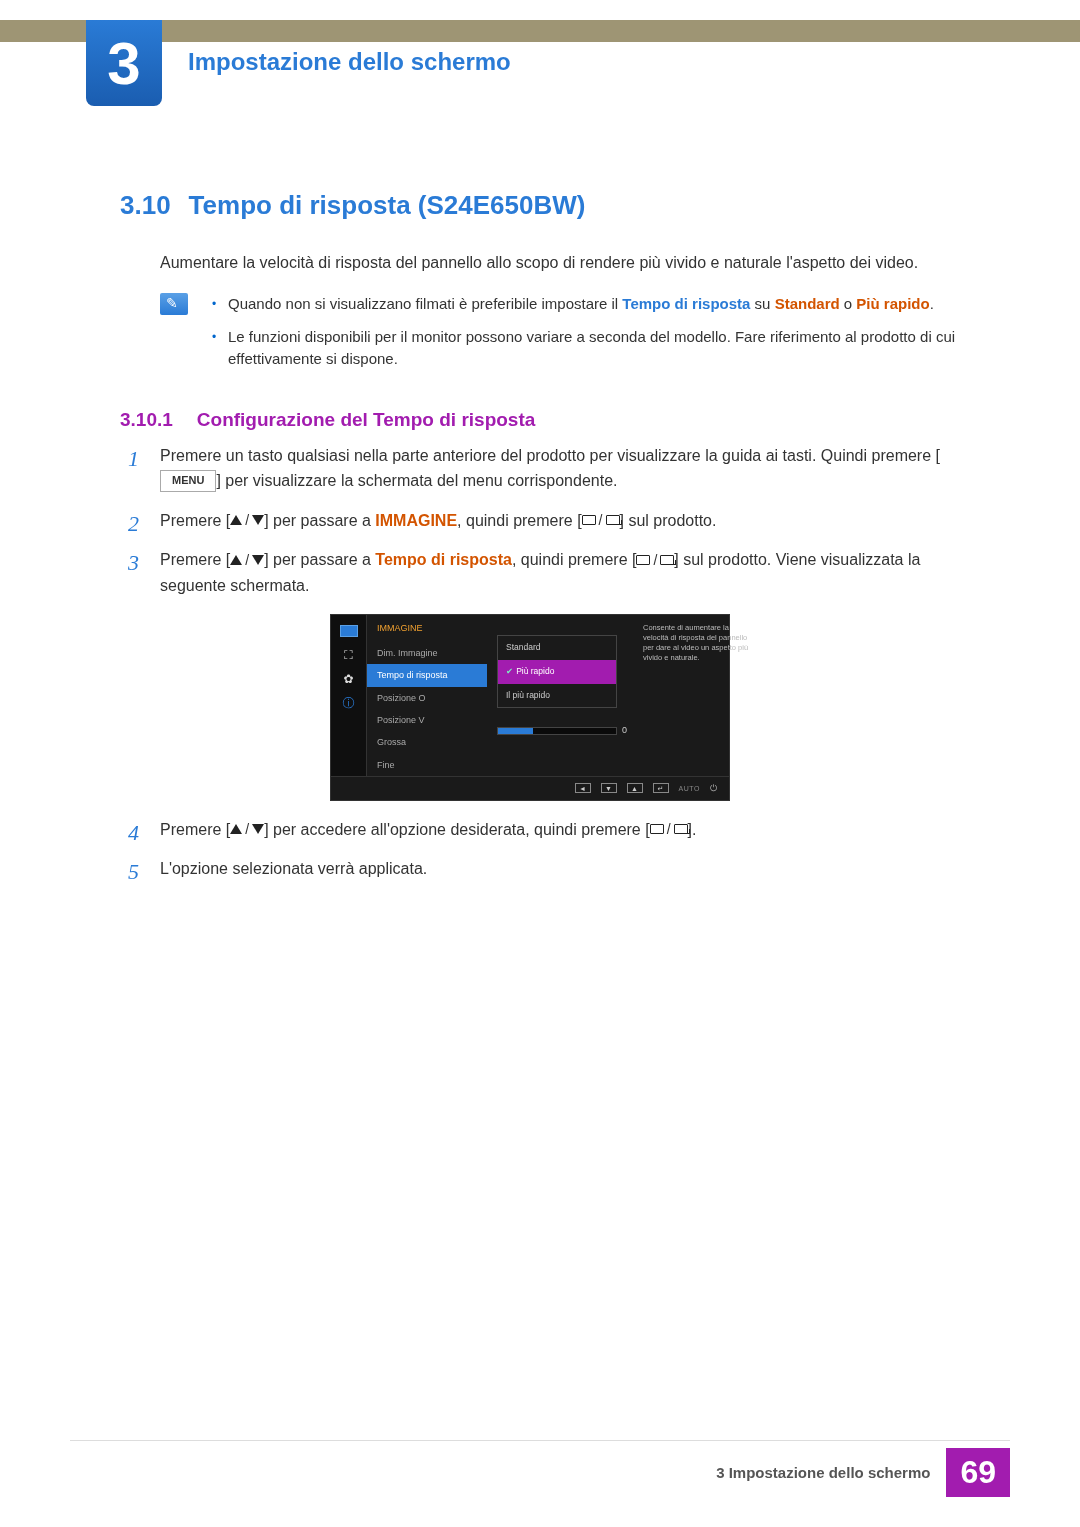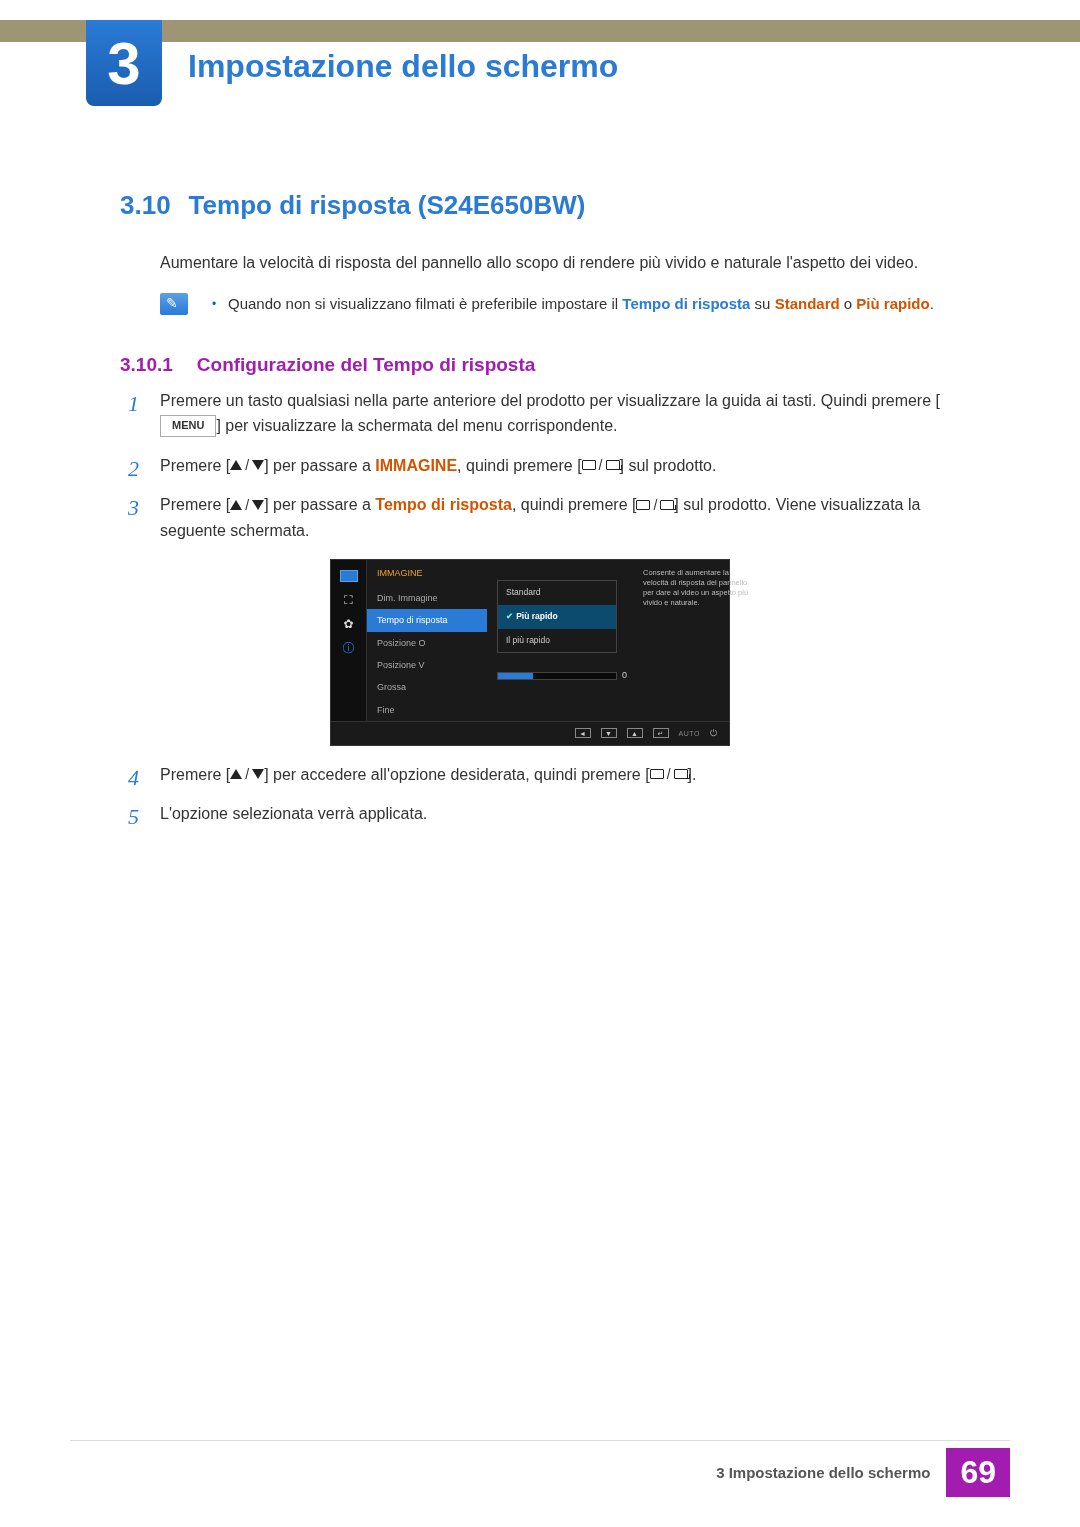--- a/index.html
+++ b/index.html
@@ -29,21 +29,21 @@
     font-size: 60px;
     font-weight: bold;
     display: flex;
     align-items: center;
     justify-content: center;
   }
   .chapter-title {
     position: absolute;
     top: 48px;
     left: 188px;
-    font-size: 32px;
+    font-size: 24px;
     color: #2a7bd6;
     font-weight: bold;
   }
 
   
   .content {
     position: absolute;
     top: 190px;
     left: 120px;
     right: 90px;
@@ -235,23 +235,22 @@
     top: 20px; left: 130px;
     width: 120px;
     border: 1px solid #444;
   }
   .osd-sub-item {
     padding: 5px 8px;
     font-size: 8.5px;
     color: #ccc;
   }
   .osd-sub-item.selected {
-    background: #0c4a6e;
+    background: #a21caf;
     color: #fff;
-    font-weight: bold;
   }
   .osd-sub-check { color: #7ef0c0; margin-right: 3px; }
   .osd-slider {
     position: absolute;
     top: 112px; left: 130px;
     width: 120px; height: 8px;
     background: linear-gradient(90deg, #2a7bd6 0%, #2a7bd6 30%, #0a0a0a 30%);
     border: 1px solid #444;
   }
   .osd-slider-val {
@@ -335,20 +334,21 @@
   </div>
 
   <p class="intro">Aumentare la velocità di risposta del pannello allo scopo di rendere più vivido e naturale l'aspetto dei video.</p>
 
   <div class="note-block">
     <div class="note-icon"></div>
     <ul class="note-list">
       <li>
         <span>Quando non si visualizzano filmati è preferibile impostare il </span><span class="bold-blue">Tempo di risposta</span><span> su </span><span class="bold-red">Standard</span><span> o </span><span class="bold-red">Più rapido</span><span>.</span>
       </li>
+      <li>Le funzioni disponibili per il monitor possono variare a seconda del modello. Fare riferimento al prodotto di cui effettivamente si dispone.</li>
     </ul>
   </div>
 
   <div class="subsection-heading">
     <span>3.10.1</span>
     <span>Configurazione del Tempo di risposta</span>
   </div>
 
   <ol class="steps">
     <li>

